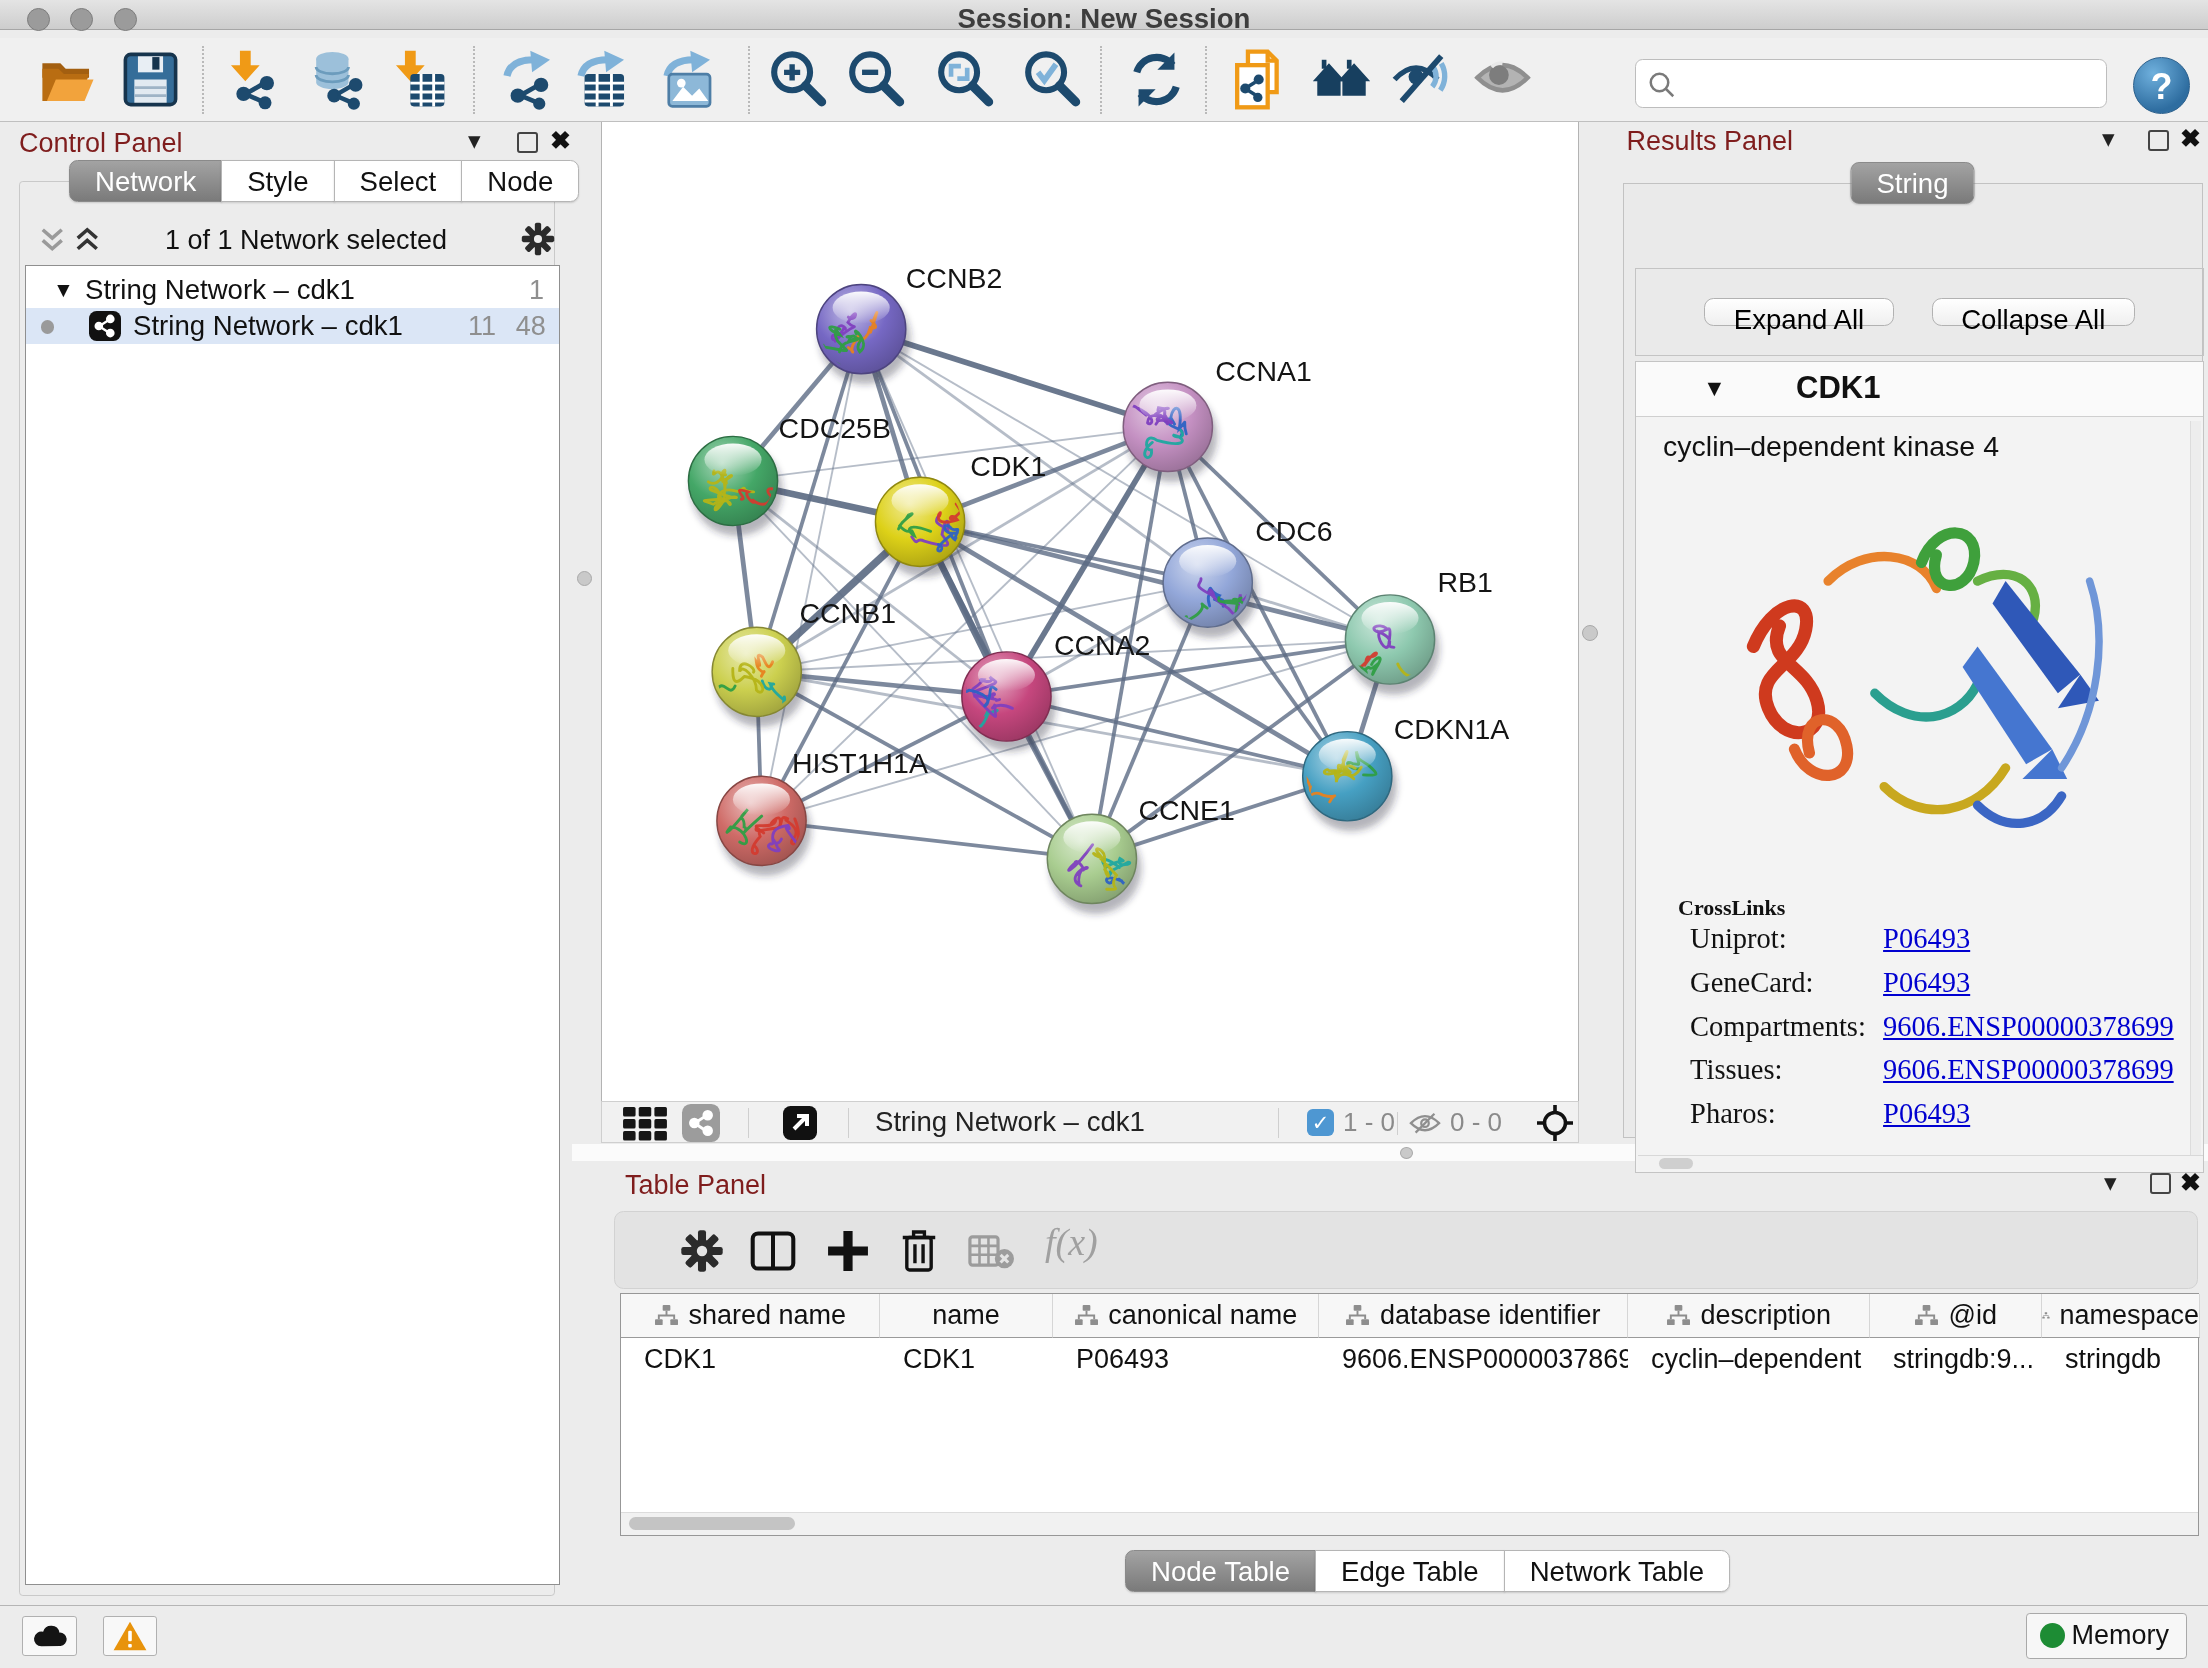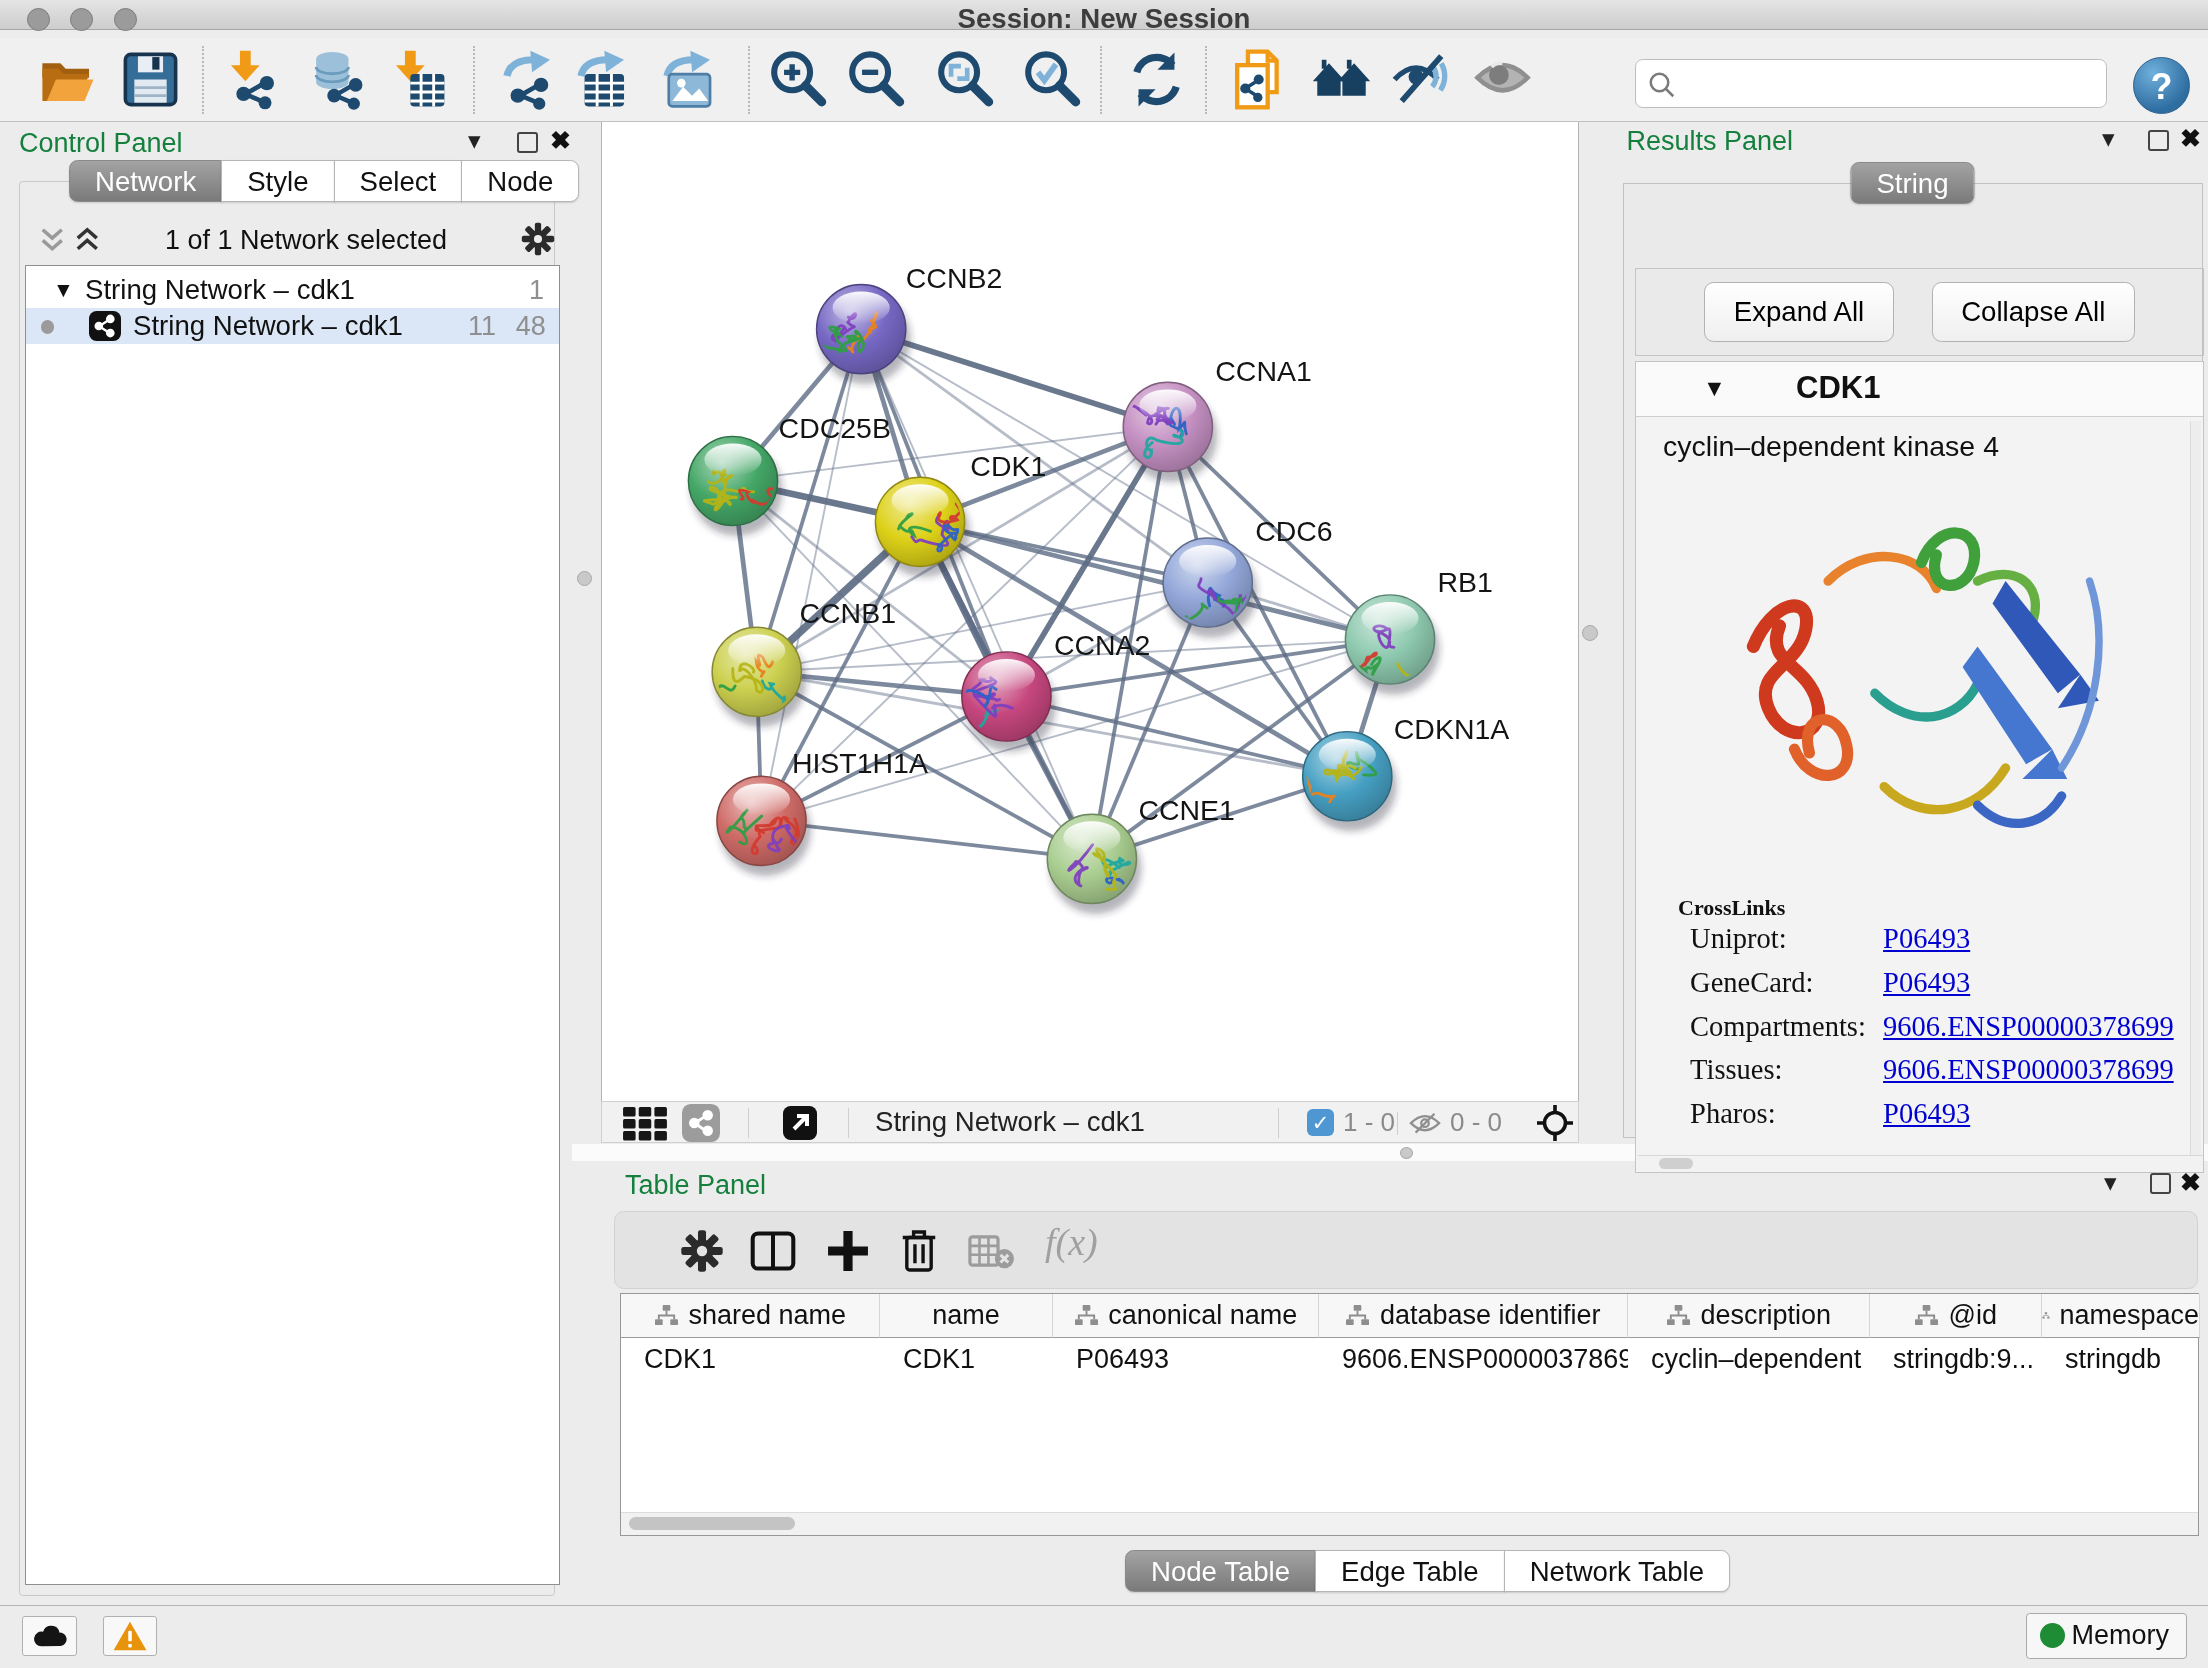--- a/index.html
+++ b/index.html
@@ -24,21 +24,21 @@
   #search-wrap { position:absolute; left:1635px; top:21px; width:472px; height:49px;
     background:#fff; border:1.9px solid #bdbdbd; border-radius:7.6px; }
   #search-wrap svg { position:absolute; left:11.4px; top:9.5px; width:30px; height:30px; }
   #search-input { position:absolute; left:49px; top:1.9px; width:409px; height:42px; border:none;
     outline:none; font-size:27px; background:transparent; }
   #help-btn { position:absolute; left:2133px; top:19px; width:57px; height:57px; border-radius:50%;
     background:radial-gradient(circle at 35% 28%, #6fb0dd, #2e6da0 70%); color:#fff; font-size:36px;
     font-weight:bold; text-align:center; line-height:57px; border:1px solid #2a5f8c; }
 
   
-  .panel-title { font-size:27px; color:#15803d; }
+  .panel-title { font-size:27px; color:#7f1d1d; }
   .wc-collapse { font-size:25px; color:#222; }
   .wc-float { display:inline-block; width:21px; height:21px; border:2.9px solid #444; border-radius:2.9px; }
   .wc-close { font-size:25px; color:#111; font-weight:bold; }
 
   
   .segwrap { display:flex; }
   .seg { height:42px; line-height:42px; padding:0 25px; font-size:27.6px; background:#fff;
     border:1px solid #b5b5b5; margin-left:-1px; color:#111; white-space:nowrap;
     box-shadow:0 1px 1.9px rgba(0,0,0,0.15); }
   .seg:first-child { border-radius:8.6px 0 0 8.6px; }
@@ -86,21 +86,21 @@
   .split-dot { position:absolute; background:#c9c9c9; border:1px solid #a9a9a9; border-radius:50%; }
 
   
   #results { position:absolute; left:1617px; top:122px; width:592px; height:1021px; }
   #rp-title { position:absolute; left:9.5px; top:3.8px; }
   #rp-tab { position:absolute; left:50%; transform:translateX(-50%); top:40px; z-index:3; }
   #rp-outer { position:absolute; left:5.7px; top:61px; width:580px; height:955px;
     background:#eaeaea; border:1px solid #c2c2c2; }
   #rp-btnbox { position:absolute; left:11.4px; top:84px; width:569px; height:88px;
     border:1px solid #c4c4c4; display:flex; align-items:center; justify-content:center; gap:38px; }
-  .rp-btn { height:60px; line-height:42px; padding:0 28.5px; font-size:27.6px;
+  .rp-btn { height:28px; line-height:42px; padding:0 28.5px; font-size:27.6px;
     background:linear-gradient(#ffffff,#efefef); border:1px solid #b2b2b2; border-radius:9.5px; }
   #gene-box { position:absolute; left:11.4px; top:177px; width:569px; height:812px;
     background:#f3f3f3; border:1px solid #c4c4c4; }
   #gene-head { position:absolute; left:0; top:0; width:100%; height:55px; background:#fafafa;
     border-bottom:1px solid #cfcfcf; }
   #gene-head .tri { position:absolute; left:67px; top:13.3px; font-size:23px; }
   #gene-name { position:absolute; left:160px; top:7.6px; font-size:31px; font-weight:bold; }
   #gene-desc { position:absolute; left:27px; top:68px; font-size:28.5px; }
   #protein-img { position:absolute; left:57px; top:107px; }
   #xlinks-block { position:absolute; left:0; top:525px; width:100%;

